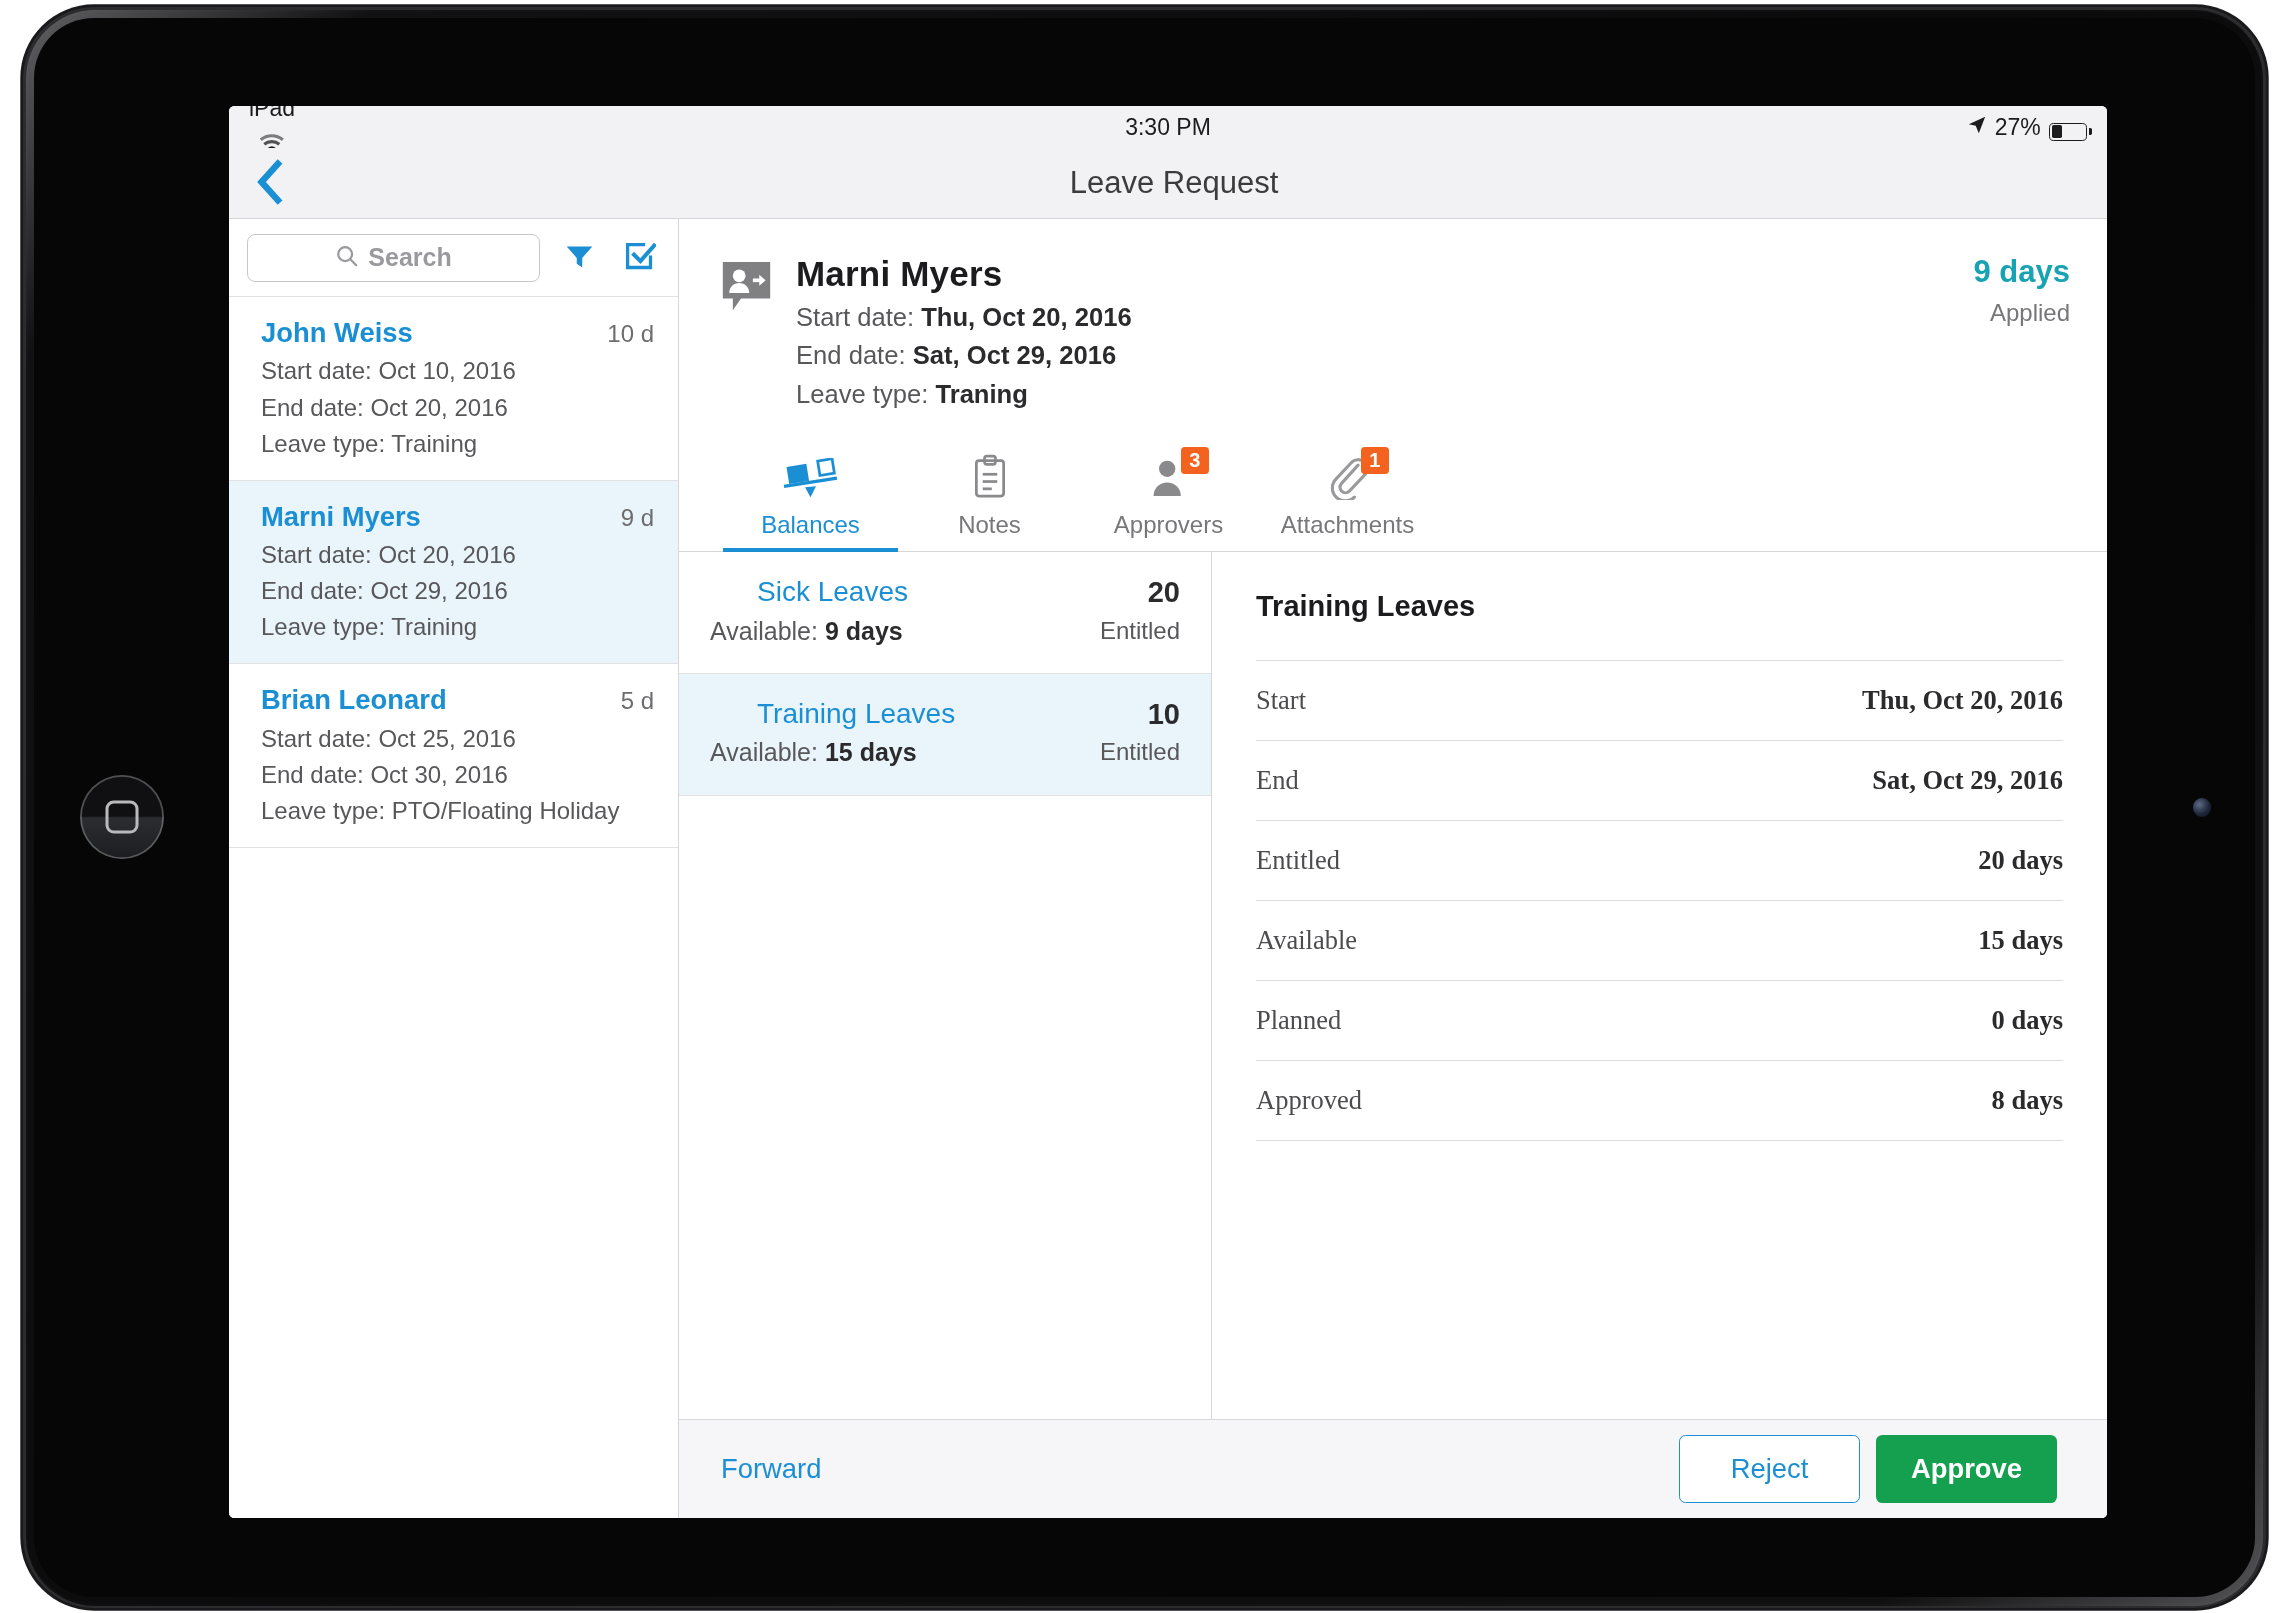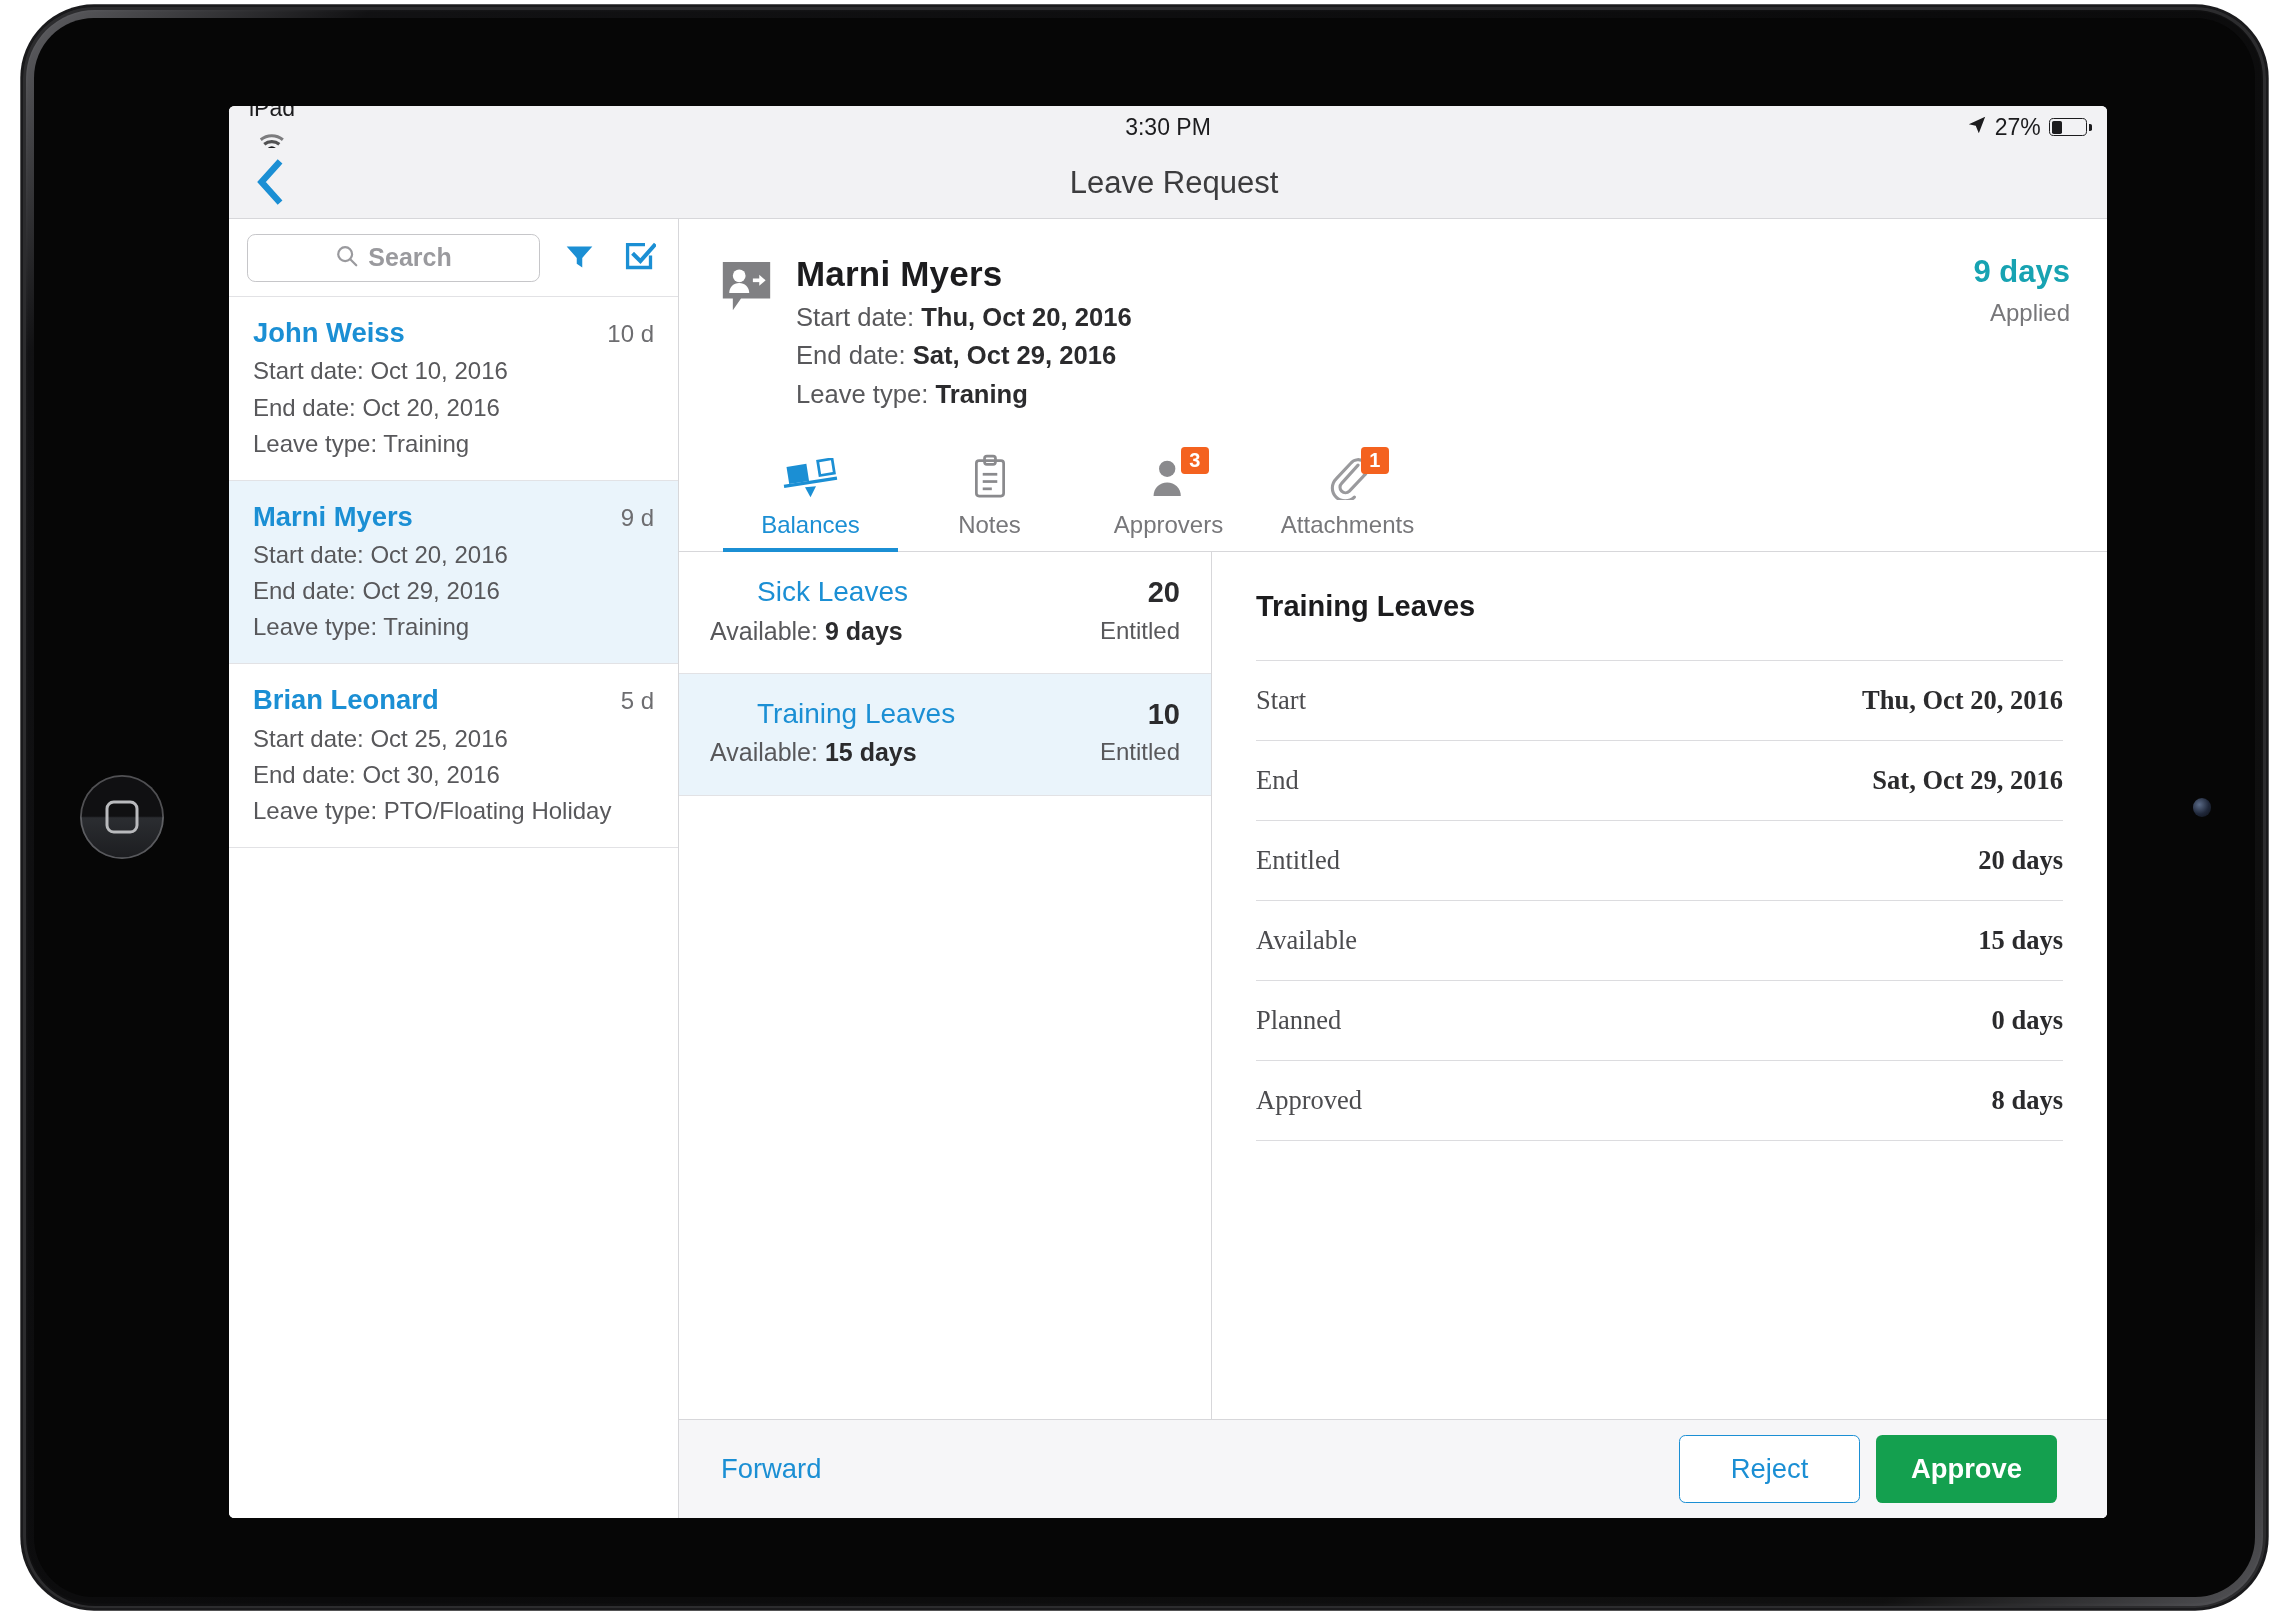--- a/index.html
+++ b/index.html
@@ -88,21 +88,21 @@
     position: relative;
     flex: none;
   }
   .sb-left { display: flex; align-items: center; gap: 11px; flex-direction: column; }
   .sb-center {
     position: absolute; left: 0; right: 0; text-align: center;
     font-size: 23px; font-weight: 400; color: #1c1c1e;
     pointer-events: none;
   }
   .sb-right {
-    margin-left: auto; display: flex; align-items: center; gap: 8.2px;
+    margin-left: auto; display: flex; align-items: flex-end; gap: 8.2px;
     font-size: 23px; position: relative; z-index: 2;
   }
   .wifi-icon { display:inline-block; }
   .loc-icon { display:inline-block; }
   .battery {
     width: 38px; height: 18.3px;
     border: 1.8px solid #1c1c1e;
     border-radius: 4.6px;
     position: relative;
     display: inline-block;
@@ -165,21 +165,21 @@
     display: flex; align-items: center; justify-content: center;
     gap: 9.1px;
     background: #fff;
     cursor: text;
   }
   #search-box .sicon { color: #9a9a9e; }
   #search-placeholder { color: #9a9a9e; font-size: 25px; }
   .icon-btn { cursor: pointer; display:flex; align-items:center; justify-content:center; width:40px; height:40px;}
 
   .leave-item {
-    padding: 20px 24px 22px 24px;
+    padding: 20px 24px 22px 32px;
     border-bottom: 0.9px solid #e2e2e5;
     cursor: pointer;
     background: #fff;
     position: relative;
     min-height: 161px;
   }
   .leave-item.selected { background: #eaf4fb; }
   .li-top { display: flex; align-items: baseline; }
   .li-name { color: #1b8fd4; font-size: 27.4px; font-weight: 700; }
   .li-days { margin-left: auto; color: #6d6d70; font-size: 24px; }

